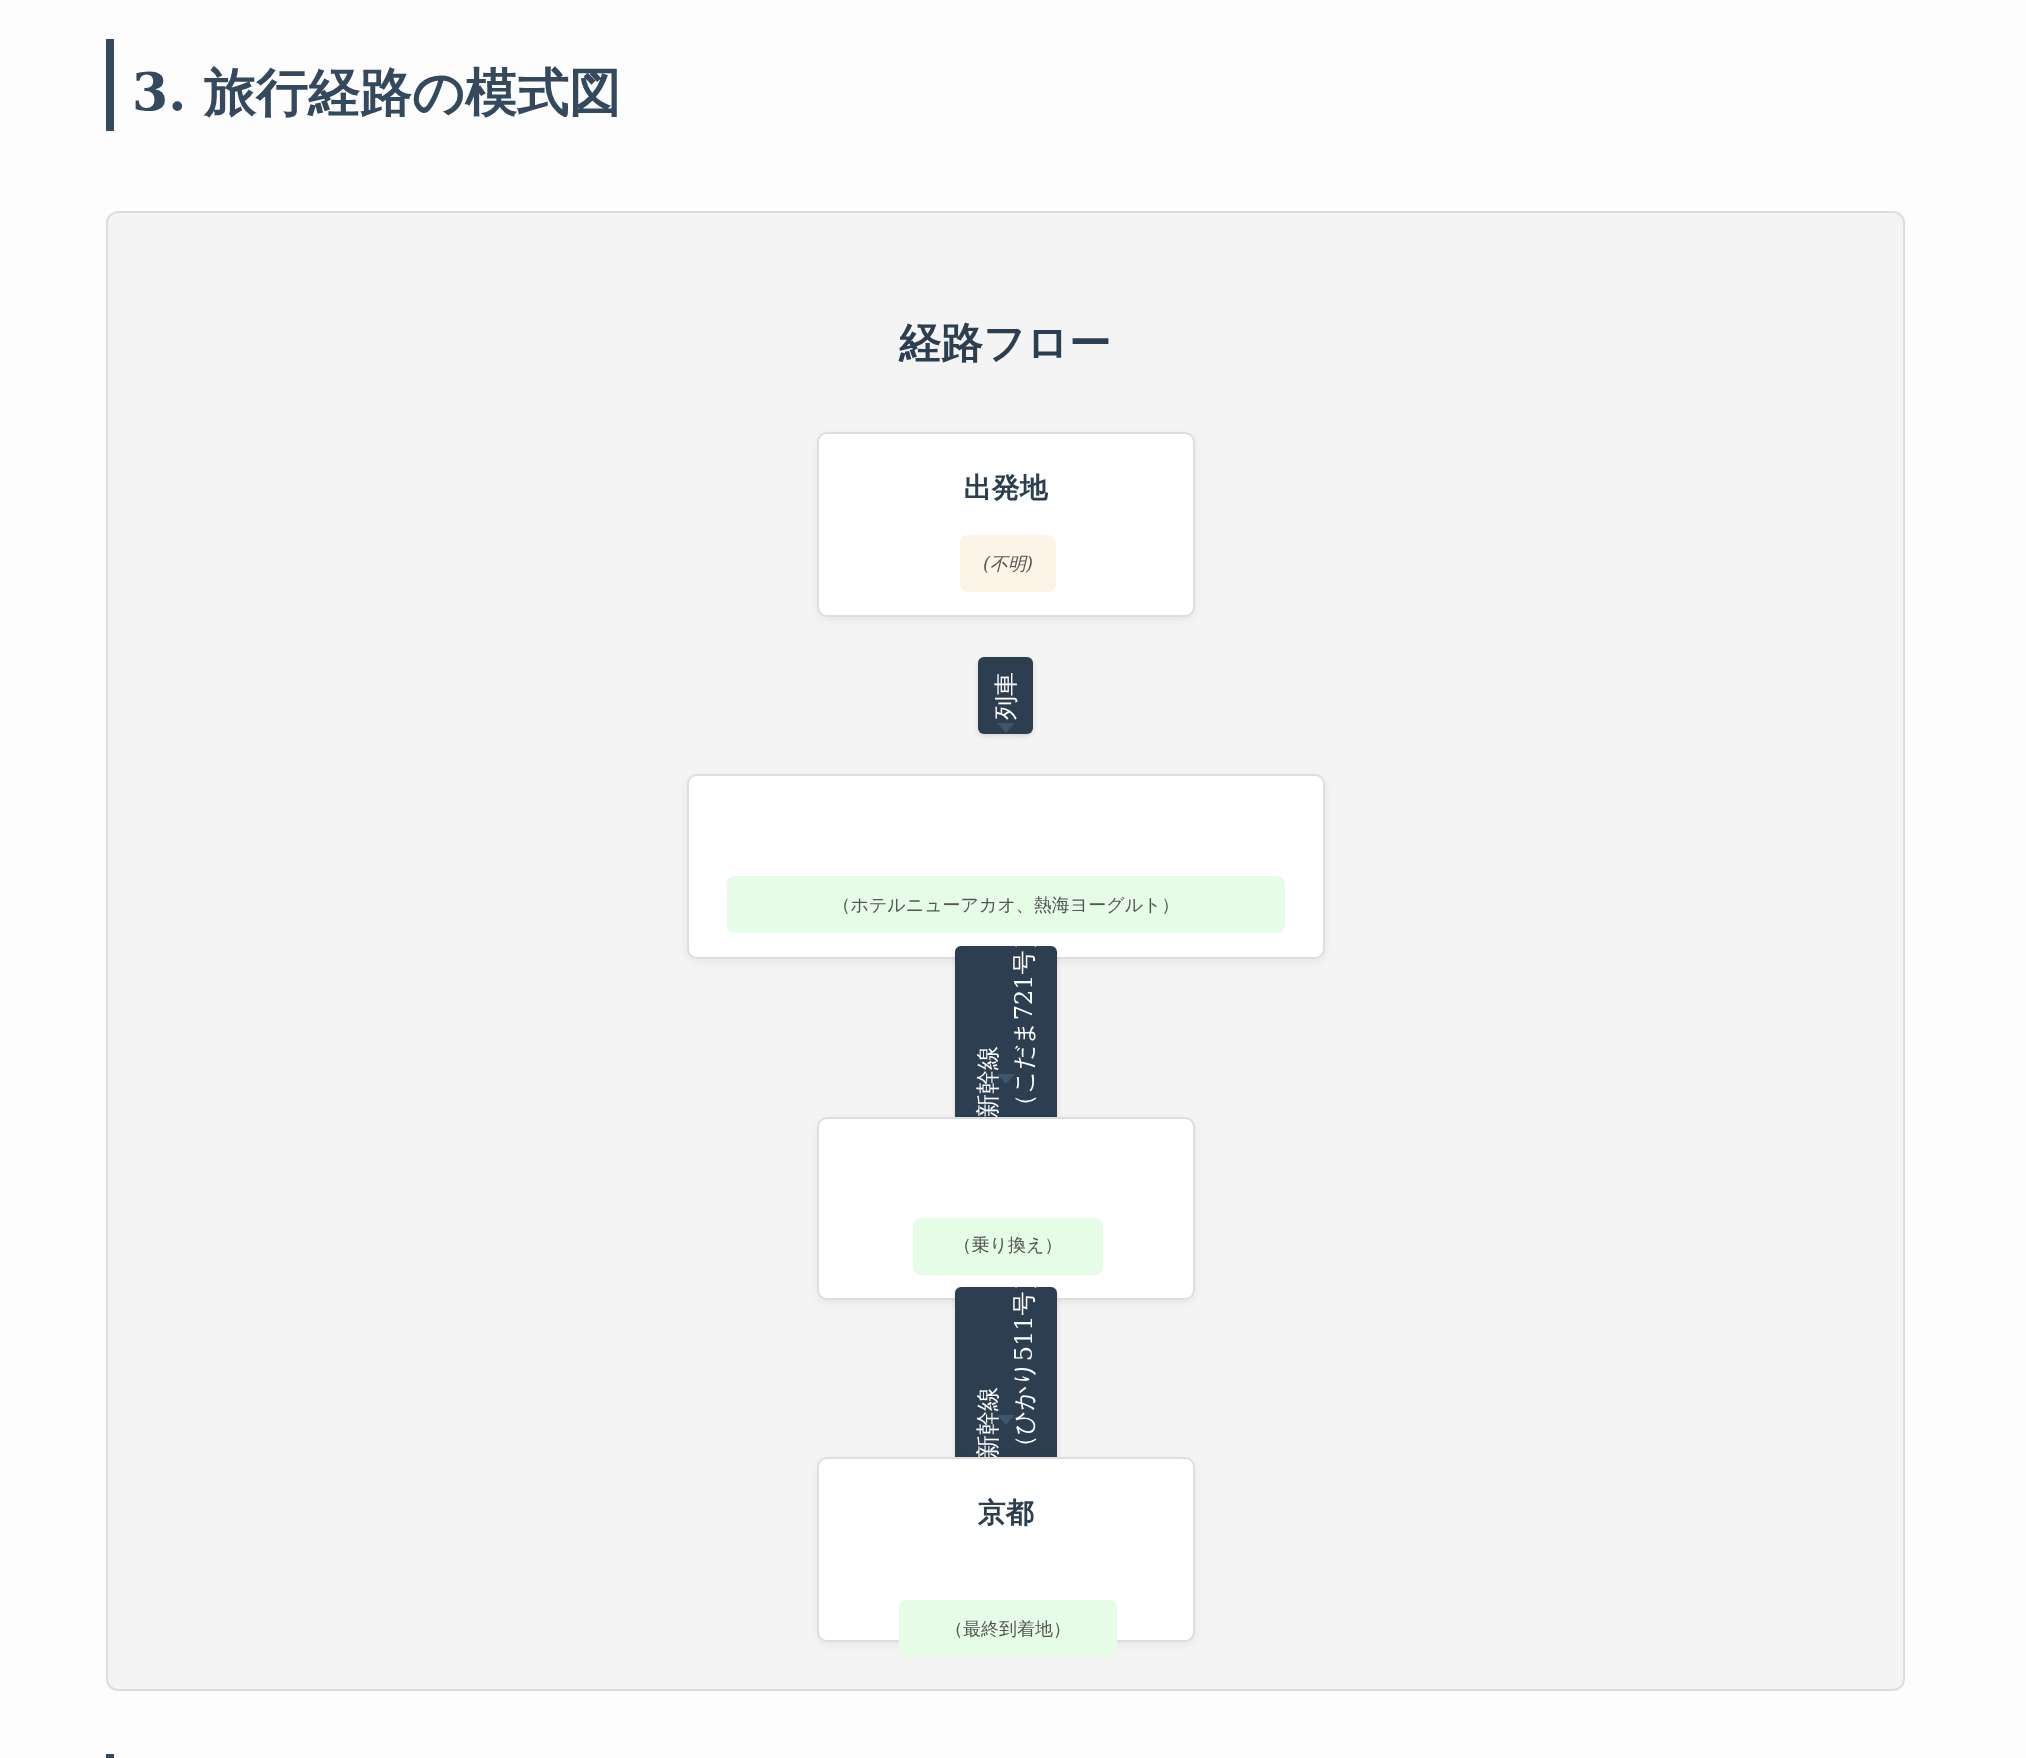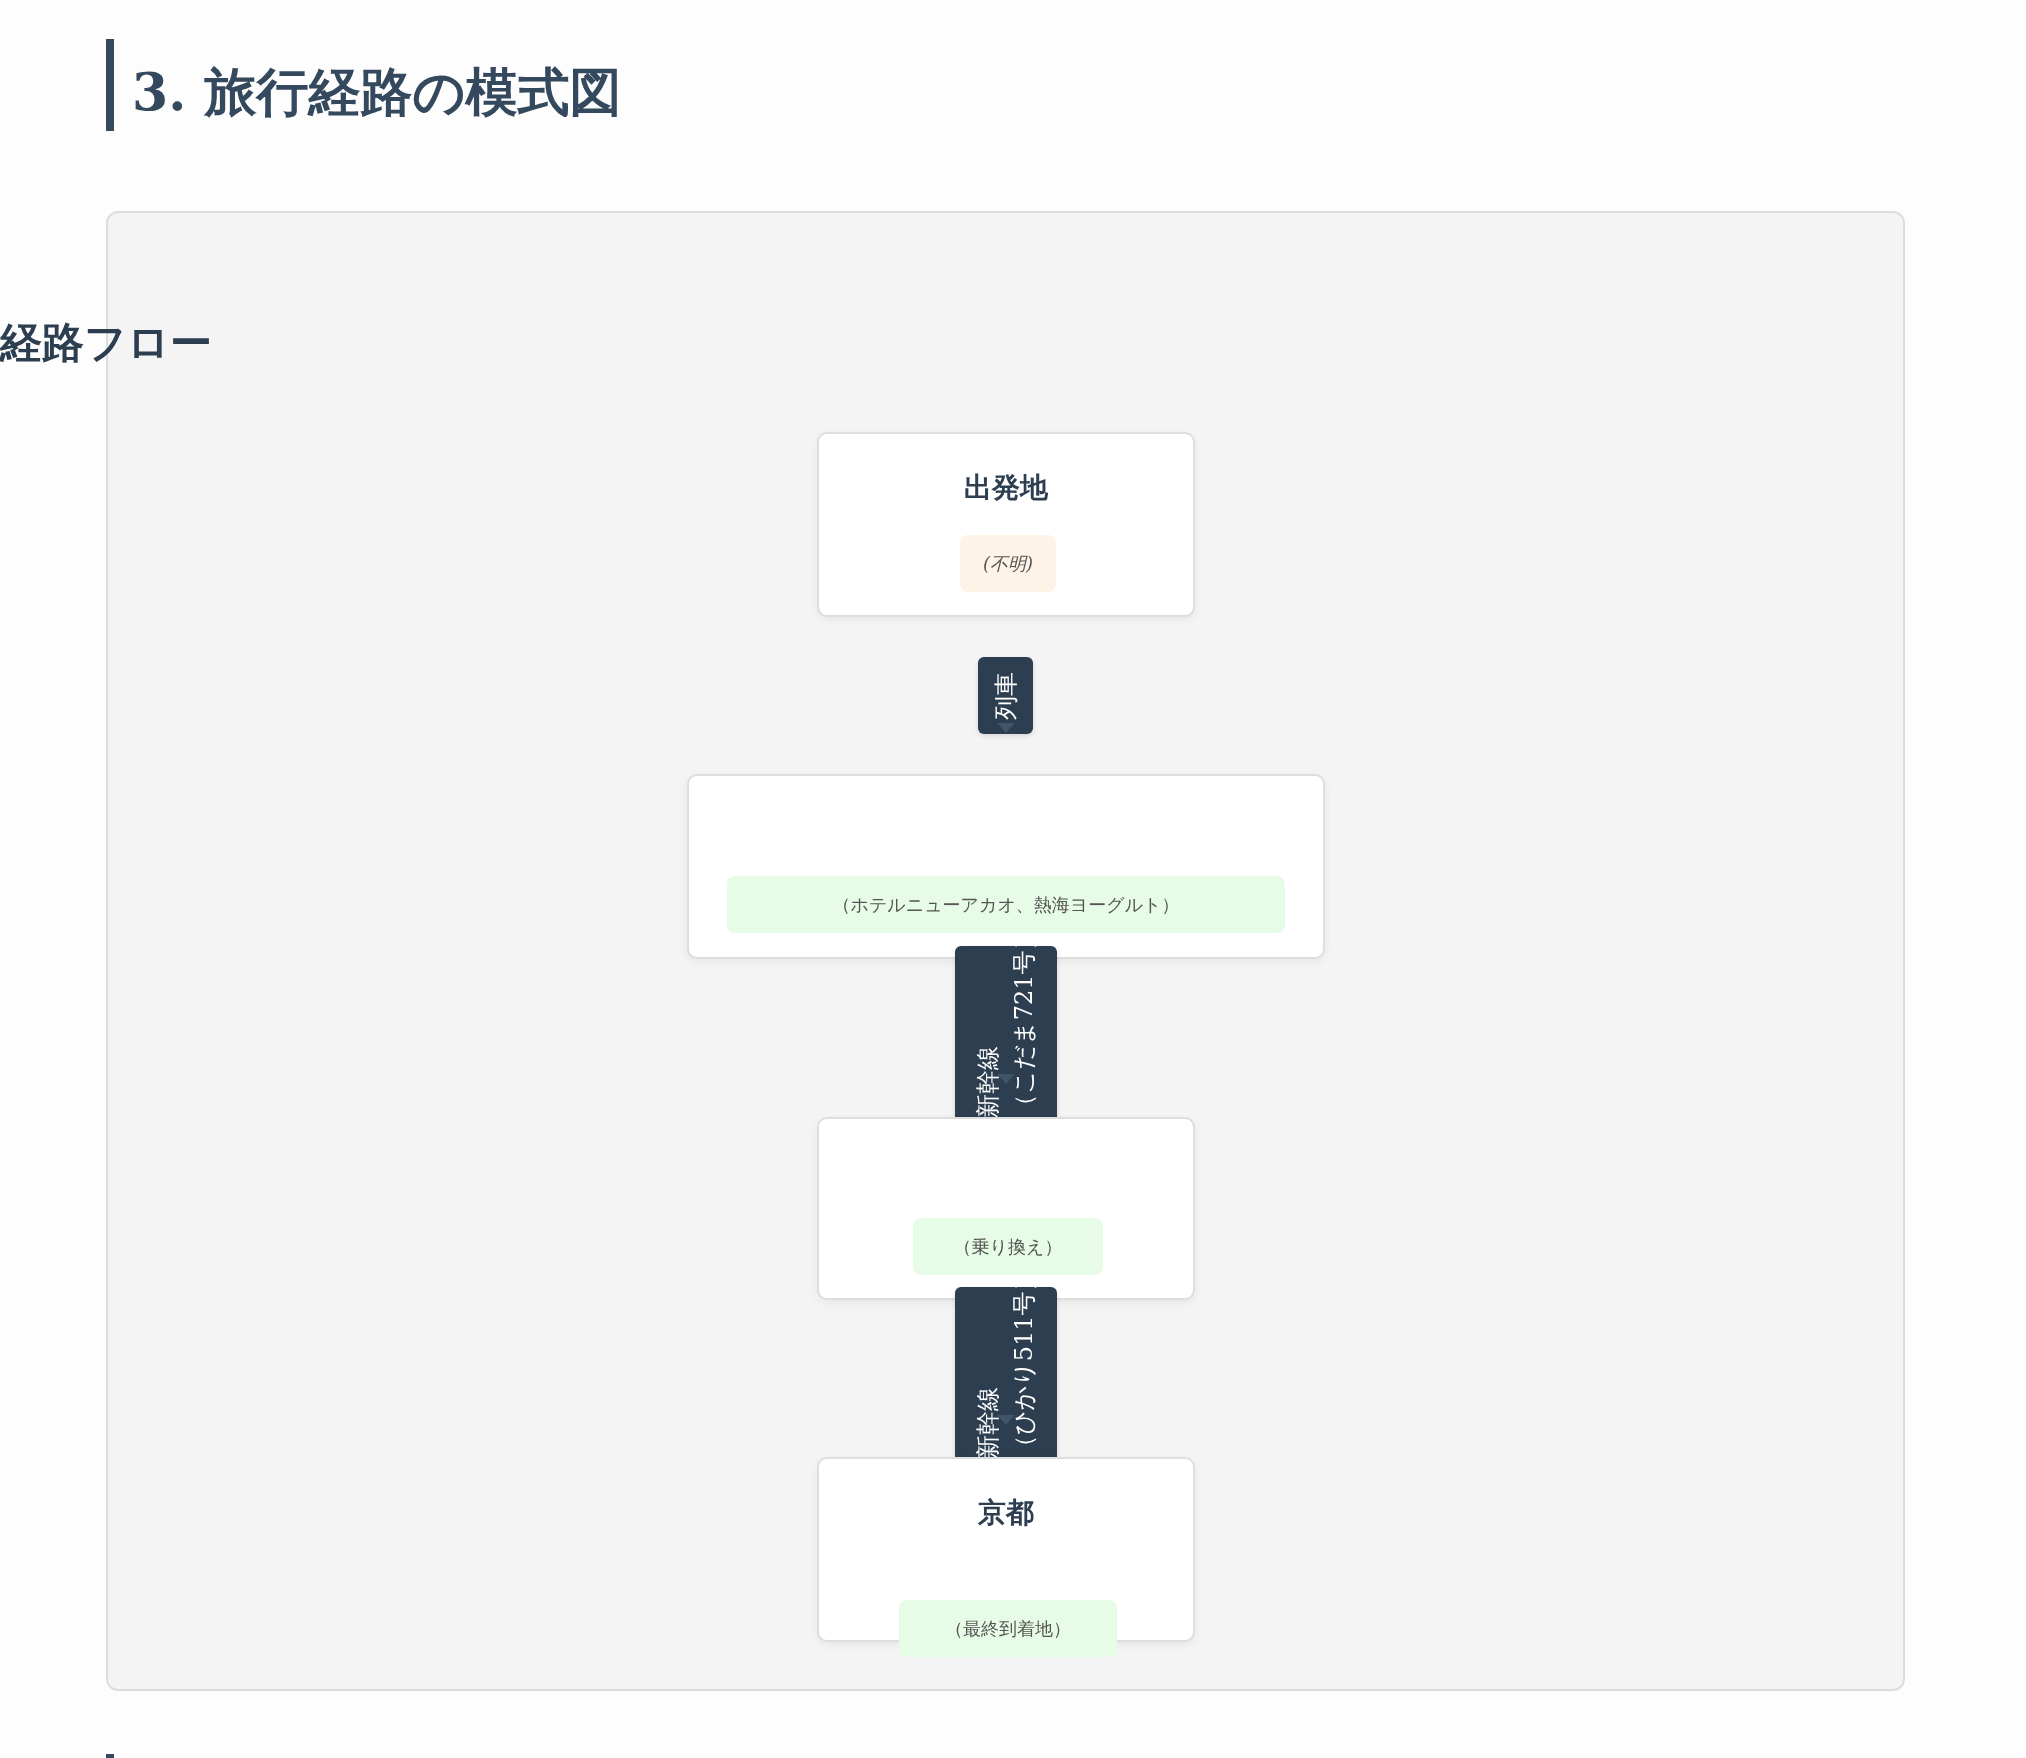--- a/index.html
+++ b/index.html
@@ -43,20 +43,21 @@
     background: #f4f4f4;
     border: 2px solid #dddddd;
     border-radius: 12px;
     box-sizing: content-box;
   }
   .diagram-title {
     position: absolute;
     left: 0;
     top: 318px;
     width: 2011px;
+    text-align: center;
     font-size: 42px;
     font-weight: bold;
     color: #2c3e50;
     line-height: 50px;
     white-space: nowrap;
   }
   .node {
     position: absolute;
     background: #ffffff;
     border: 2px solid #dedede;
@@ -161,21 +162,21 @@
 
 <div class="edge-label" style="left:955px; top:946px; width:102px; height:184px;">
   <div class="rot" style="width:160px;">
     <span>新幹線</span>
     <span>（こだま721号）</span>
   </div>
   <div class="edge-arrow" style="top:128px;"></div>
 </div>
 
 <div class="node" style="left:817px; top:1117px; width:378px; height:183px;">
-  <div class="node-badge badge-info" style="left:94px; top:99px; width:190px; height:57px;">（乗り換え）</div>
+  <div class="node-badge badge-info" style="left:94px; top:99px; width:190px; height:57px;font-family:Liberation Mono, monospace;">（乗り換え）</div>
 </div>
 
 <div class="edge-label" style="left:955px; top:1287px; width:102px; height:183px;">
   <div class="rot" style="width:160px;">
     <span>新幹線</span>
     <span>（ひかり511号）</span>
   </div>
   <div class="edge-arrow" style="top:128px;"></div>
 </div>
 

